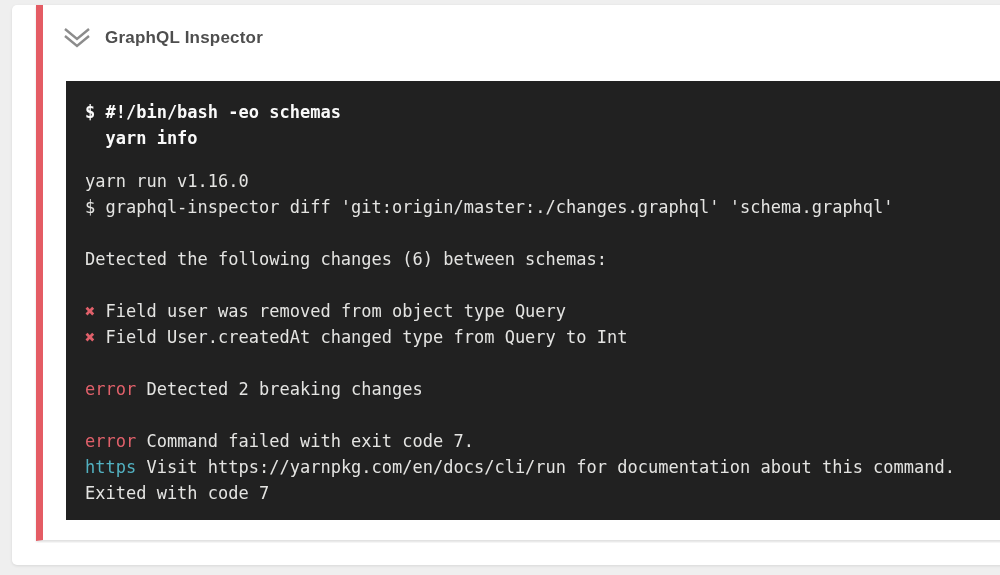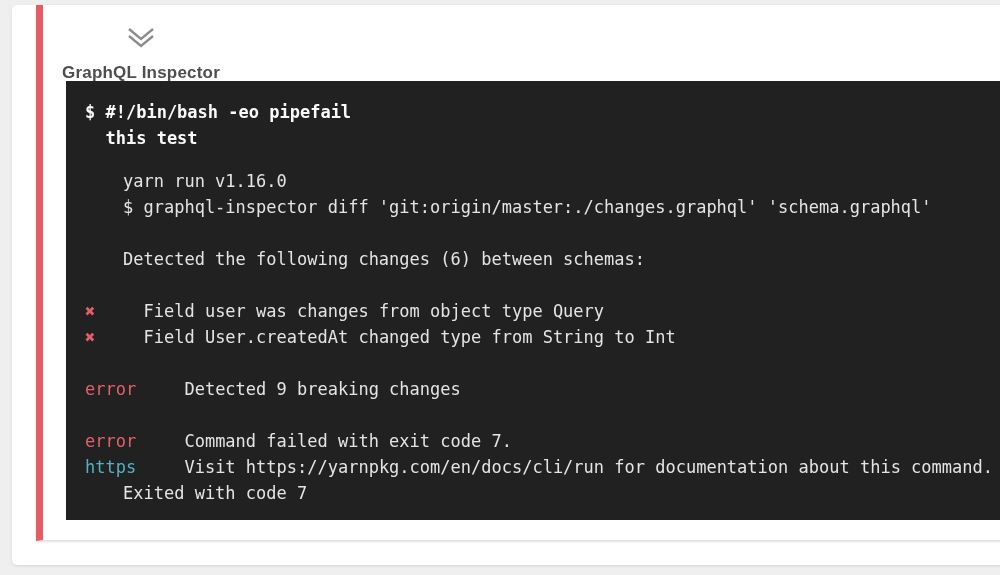--- a/index.html
+++ b/index.html
@@ -36,21 +36,20 @@
     border-bottom:1px solid #e2e2e2;
     box-shadow:0 1px 2px rgba(0,0,0,0.12);
   }
   .step-header{
     position:absolute;
     top:21px;left:19px;
     display:flex;
     align-items:center;
     gap:13px;
     cursor:pointer;
-    flex-direction:column;
   }
   .chevron-icon{display:block;}
   .step-title{
     font-size:17px;
     font-weight:bold;
     color:var(--title-gray);
     letter-spacing:.2px;
   }
   .terminal{
     position:absolute;
@@ -59,21 +58,21 @@
     background:var(--terminal-bg);
     padding:18px 0 0 19px;
     font-family:"DejaVu Sans Mono","Liberation Mono",monospace;
     font-size:17px;
     line-height:26px;
     color:var(--terminal-text);
   }
   .t-line{white-space:pre;}
   .t-blank{height:26px;}
   .t-spacer{height:17px;}
-  .seg-plain{color:var(--terminal-text);margin-left:38px;}
+  .seg-plain{color:var(--terminal-text);}
   .seg-bold{color:#fafafa;font-weight:bold;}
   .seg-error{color:var(--error-red);text-align:center;}
   .seg-error-bold{color:var(--error-red);font-weight:bold;}
   .seg-info{color:var(--info-cyan);}
   .panel-footer{
     position:absolute;
     left:24px;bottom:0;
     width:1040px;height:22px;
     background:var(--card-bg);
   }
@@ -84,32 +83,32 @@
 <div class="outer-panel">
   <div class="step-card">
     <div class="step-header">
       <svg class="chevron-icon" width="30" height="24" viewBox="0 0 30 24">
         <path d="M3 3 L15 13 L27 3" fill="none" stroke="#8c8c8c" stroke-width="2.4"></path>
         <path d="M3 10 L15 20 L27 10" fill="none" stroke="#8c8c8c" stroke-width="2.4"></path>
       </svg>
       <span class="step-title">GraphQL Inspector</span>
     </div>
     <div class="terminal" id="terminal">
-        <div class="t-line"><span class="seg-bold">$ #!/bin/bash -eo pipefail</span></div>
-        <div class="t-line"><span class="seg-bold">  this test</span></div>
+        <div class="t-line"><span class="seg-bold">$ #!/bin/bash -eo schemas</span></div>
+        <div class="t-line"><span class="seg-bold">  yarn info</span></div>
         <div class="t-spacer"></div>
         <div class="t-line"><span class="seg-plain">yarn run v1.16.0</span></div>
         <div class="t-line"><span class="seg-plain">$ graphql-inspector diff 'git:origin/master:./changes.graphql' 'schema.graphql'</span></div>
         <div class="t-blank"></div>
         <div class="t-line"><span class="seg-plain">Detected the following changes (6) between schemas:</span></div>
         <div class="t-blank"></div>
-        <div class="t-line"><span class="seg-error-bold">✖</span><span class="seg-plain"> Field user was changes from object type Query</span></div>
-        <div class="t-line"><span class="seg-error-bold">✖</span><span class="seg-plain"> Field User.createdAt changed type from String to Int</span></div>
+        <div class="t-line"><span class="seg-error-bold">✖</span><span class="seg-plain"> Field user was removed from object type Query</span></div>
+        <div class="t-line"><span class="seg-error-bold">✖</span><span class="seg-plain"> Field User.createdAt changed type from Query to Int</span></div>
         <div class="t-blank"></div>
-        <div class="t-line"><span class="seg-error">error</span><span class="seg-plain"> Detected 9 breaking changes</span></div>
+        <div class="t-line"><span class="seg-error">error</span><span class="seg-plain"> Detected 2 breaking changes</span></div>
         <div class="t-blank"></div>
         <div class="t-line"><span class="seg-error">error</span><span class="seg-plain"> Command failed with exit code 7.</span></div>
         <div class="t-line"><span class="seg-info">https</span><span class="seg-plain"> Visit https://yarnpkg.com/en/docs/cli/run for documentation about this command.</span></div>
         <div class="t-line"><span class="seg-plain">Exited with code 7</span></div>
       </div>
   </div>
   <div class="panel-footer"></div>
 </div>
 
 </body></html>

